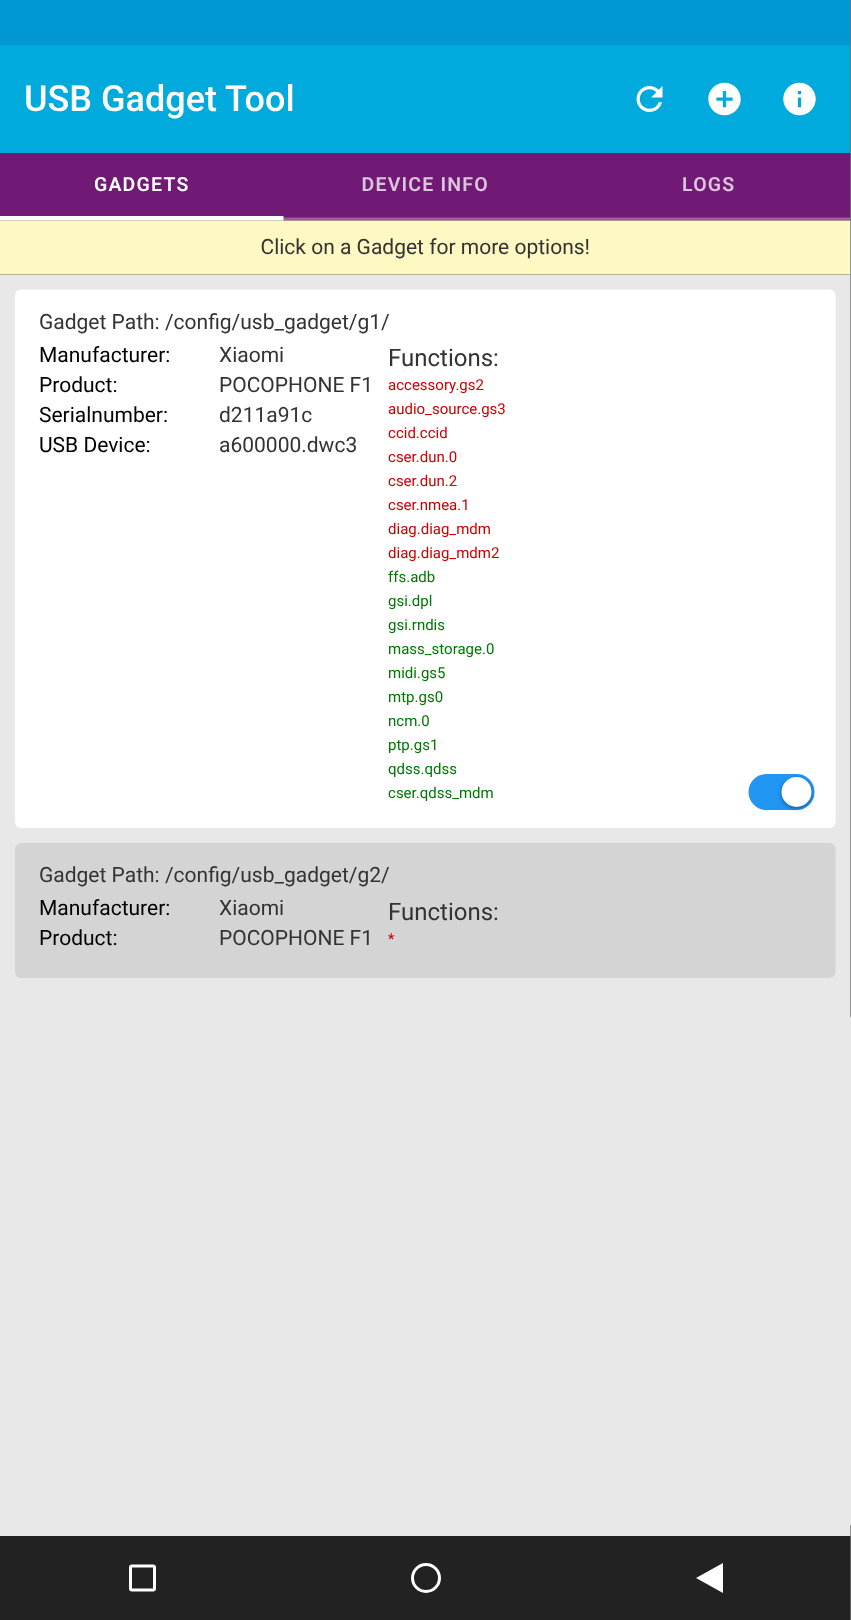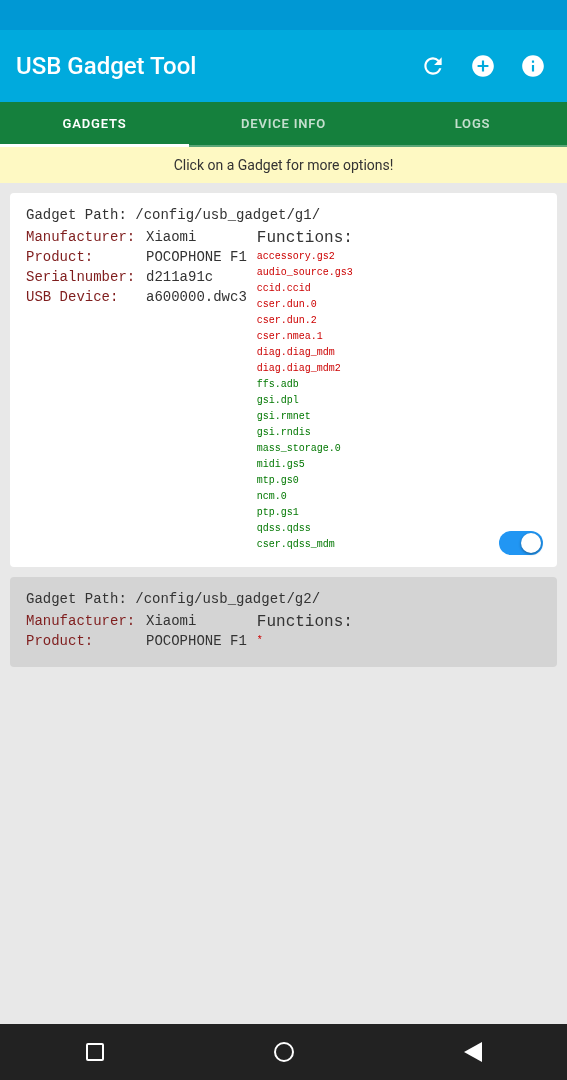--- a/index.html
+++ b/index.html
@@ -49,21 +49,21 @@
       cursor: pointer;
     }
     .action-icon svg {
       width: 26px;
       height: 26px;
       fill: #fff;
     }
 
     
     .tab-bar {
-      background: #15803d;
+      background: #701a75;
       display: flex;
       border-bottom: 2px solid rgba(255,255,255,0.3);
     }
     .tab {
       flex: 1;
       text-align: center;
       padding: 14px 0;
       color: rgba(255,255,255,0.75);
       font-size: 13px;
       font-weight: 600;
@@ -100,32 +100,31 @@
       overflow-y: auto;
     }
 
     
     .gadget-card {
       background: #fff;
       border-radius: 4px;
       padding: 14px 16px;
       margin-bottom: 10px;
       position: relative;
-      font-family: Liberation Mono, monospace;
     }
     .gadget-card.inactive {
       background: #d4d4d4;
     }
 
     .gadget-info-row {
       display: flex;
       margin-bottom: 4px;
     }
     .info-label {
-      color: #7f1d1d;
+      color: #000000;
       font-weight: normal;
       min-width: 120px;
       font-size: 14px;
     }
     .info-value {
       color: #333;
       font-size: 14px;
     }
 
     .gadget-path-row {
@@ -298,21 +297,20 @@
             <div class="function-item red">accessory.gs2</div>
             <div class="function-item red">audio_source.gs3</div>
             <div class="function-item red">ccid.ccid</div>
             <div class="function-item red">cser.dun.0</div>
             <div class="function-item red">cser.dun.2</div>
             <div class="function-item red">cser.nmea.1</div>
             <div class="function-item red">diag.diag_mdm</div>
             <div class="function-item red">diag.diag_mdm2</div>
             <div class="function-item green">ffs.adb</div>
             <div class="function-item green">gsi.dpl</div>
-            <div class="function-item green">gsi.rmnet</div>
             <div class="function-item green">gsi.rndis</div>
             <div class="function-item green">mass_storage.0</div>
             <div class="function-item green">midi.gs5</div>
             <div class="function-item green">mtp.gs0</div>
             <div class="function-item green">ncm.0</div>
             <div class="function-item green">ptp.gs1</div>
             <div class="function-item green">qdss.qdss</div>
             <div class="function-item green">cser.qdss_mdm</div>
           </div>
       </div>

